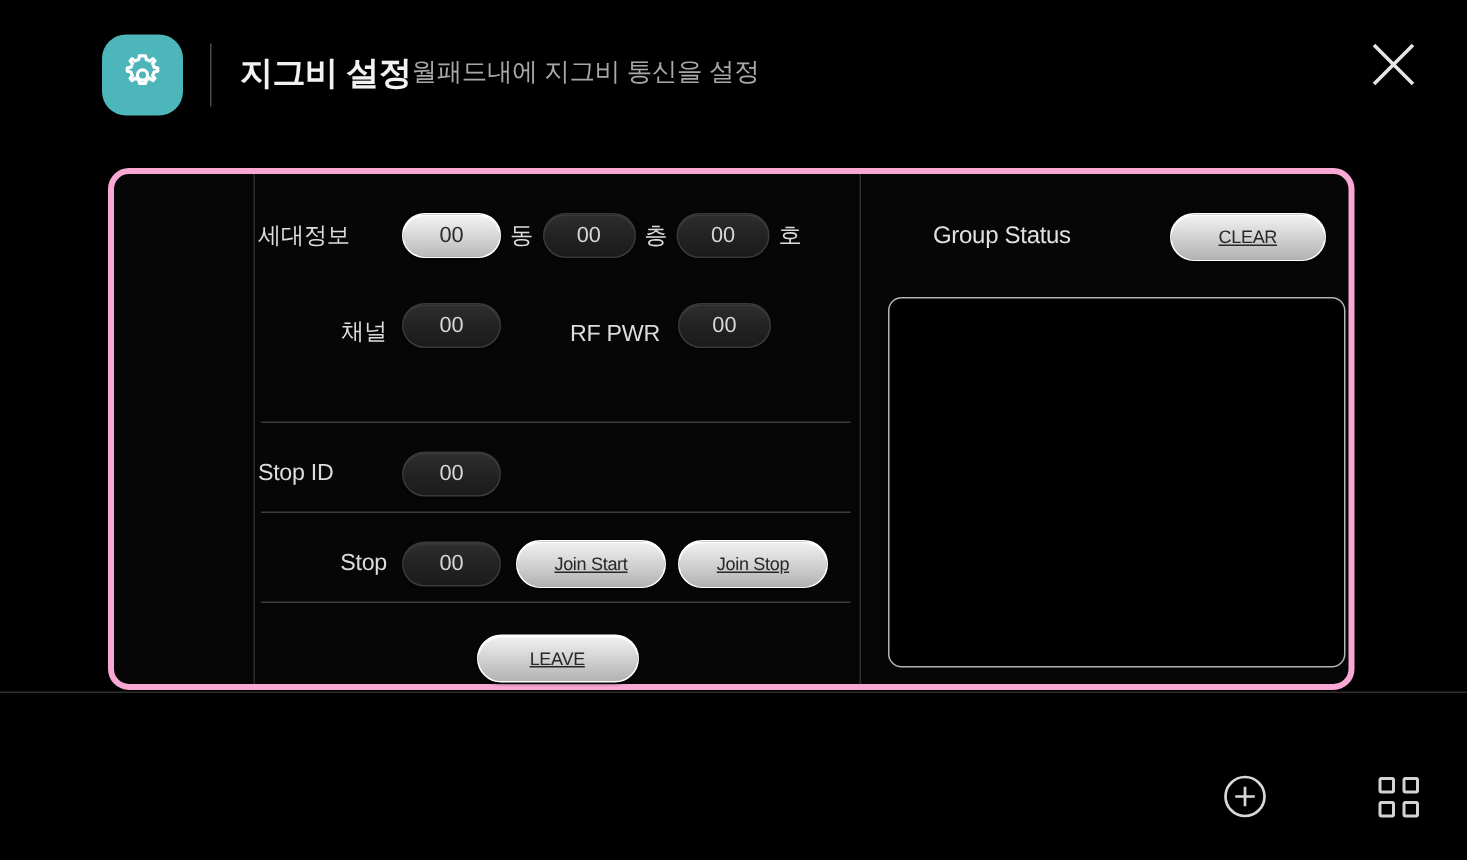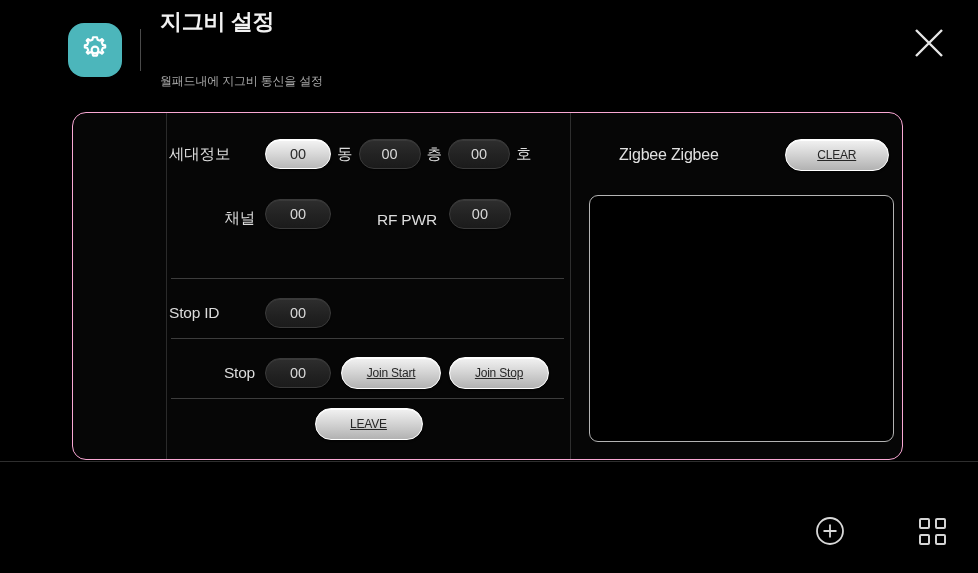--- a/index.html
+++ b/index.html
@@ -42,36 +42,35 @@
     width: 1px;
     height: 42px;
     background: #4a4a4a;
     margin-left: 18px;
     flex: 0 0 auto;
   }
 
   #header-text {
     margin-left: 19px;
     display: flex;
-    flex-direction: column;
+    flex-direction: row;
     justify-content: center;
     padding-bottom: 2px;
-    gap: 32px;
   }
 
   #page-title {
     font-size: 22px;
     font-weight: bold;
     color: #f2f2f2;
     letter-spacing: -0.3px;
     line-height: 28px;
   }
 
   #page-subtitle {
-    font-size: 12px;
+    font-size: 17px;
     color: #a8a8a8;
     letter-spacing: -0.2px;
     line-height: 20px;
     margin-top: 3px;
   }
 
   #close-button {
     position: absolute;
     right: 26px; top: 20px;
     width: 46px; height: 46px;
@@ -79,21 +78,21 @@
     align-items: center;
     justify-content: center;
     cursor: pointer;
   }
 
   
   #main-panel {
     position: absolute;
     left: 72px; top: 112px;
     width: 831px; height: 348px;
-    border: 1px solid #f9a8d4;
+    border: 4px solid #f9a8d4;
     border-radius: 14px;
     background: #060606;
     display: flex;
   }
 
   #panel-left-spacer {
     width: 94px;
     height: 100%;
     border-right: 1px solid #2a2a2a;
     flex: 0 0 auto;
@@ -373,30 +372,30 @@
       <div class="pill-dark" style="width:66px;margin-left:10px;">00</div>
 
       <div class="btn-light" style="width:100px;margin-left:10px;">Join Start</div>
 
       <div class="btn-light" style="width:100px;margin-left:8px;">Join Stop</div>
     </div>
 
     <div class="hr" id="hr-3"></div>
 
     <div id="row-leave">
-      <div class="btn-light" style="width:108px;">LEAVE</div>
+      <div class="btn-light" style="width:108px;margin-top:12px;">LEAVE</div>
     </div>
 
   </div>
 
   <div id="status-divider"></div>
 
   <div id="status-column">
     <div id="status-header">
-      <span id="status-label">Zigbee Zigbee</span>
+      <span id="status-label">Group Status</span>
       <div class="btn-light" id="clear-button">CLEAR</div>
     </div>
 
     <div id="status-log"></div>
   </div>
 
 </div>
 
 <div id="bottom-bar"></div>
 

